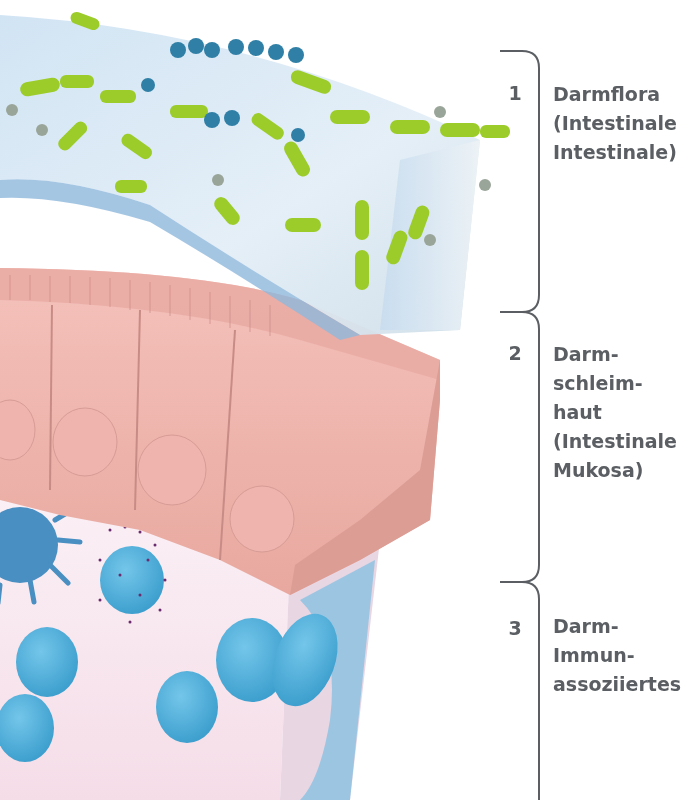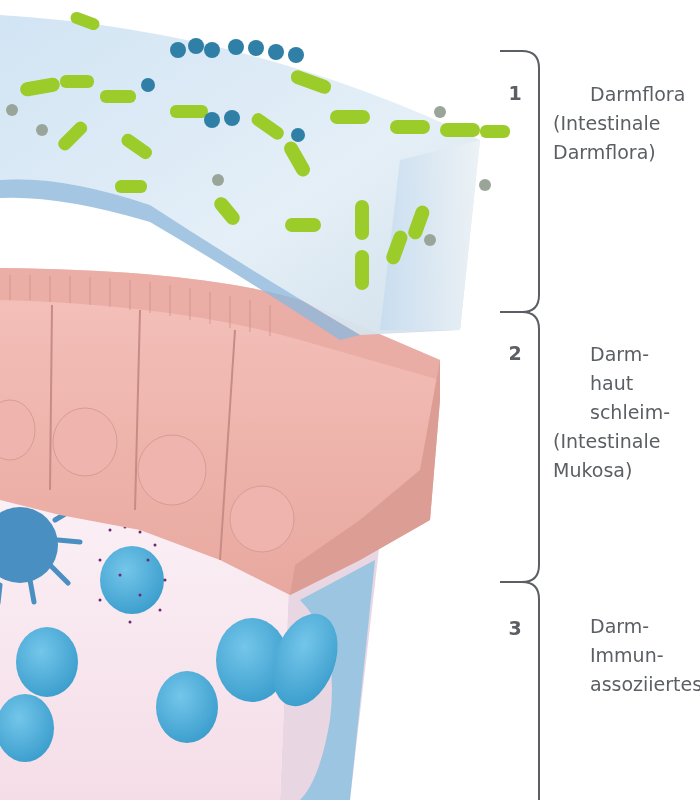--- a/index.html
+++ b/index.html
@@ -2,22 +2,22 @@
 <html><head>
 <meta charset="utf-8">
 <style>
   html, body { margin:0; padding:0; }
   body { width:700px; height:800px; background:#ffffff; position:relative; overflow:hidden; font-family:"DejaVu Sans", sans-serif; }
   .illustration { position:absolute; left:0; top:0; width:520px; height:800px; }
   .labels { position:absolute; left:0; top:0; width:700px; height:800px; pointer-events:none; }
   .bracket-svg { position:absolute; left:0; top:0; }
   .num { position:absolute; font-weight:bold; font-size:19px; color:#5b5f63; width:30px; text-align:center; }
   .label { position:absolute; left:553px; font-size:19px; line-height:29px; color:#5b5f63; }
-  .label .bold { font-weight:normal; display:block;margin-left:37px; }
-  .label .sub { display:block; font-weight:normal; }
+  .label .bold { font-weight:bold; display:block; }
+  .label .sub { display:block; font-weight:bold; }
 </style>
 </head>
 <body>
 
 <svg class="illustration" width="520" height="800" viewBox="0 0 520 800">
   <defs>
     <linearGradient id="mucusGrad" x1="0" y1="0" x2="1" y2="1">
       <stop offset="0" stop-color="#cfe3f3"></stop>
       <stop offset="0.6" stop-color="#e3eef7"></stop>
       <stop offset="1" stop-color="#d0dfe9"></stop>
@@ -174,28 +174,28 @@
       <path d="M500,582 L522,582"></path>
 
       <path d="M522,582 Q539,582 539,599 L539,800"></path>
     </g>
   </svg>
 
   <div class="num" style="left:500px; top:82px;">1</div>
   <div class="label" style="top:80px;">
     <span class="bold">Darmflora</span>
     <span class="sub">(Intestinale</span>
-    <span class="sub">Darmflora)</span>
+    <span class="sub">Intestinale)</span>
   </div>
 
   <div class="num" style="left:500px; top:342px;">2</div>
   <div class="label" style="top:340px;">
     <span class="bold">Darm-</span>
+    <span class="bold">schleim-</span>
     <span class="bold">haut</span>
-    <span class="bold">schleim-</span>
     <span class="sub">(Intestinale</span>
     <span class="sub">Mukosa)</span>
   </div>
 
   <div class="num" style="left:500px; top:617px;">3</div>
   <div class="label" style="top:612px;">
     <span class="bold">Darm-</span>
     <span class="bold">Immun-</span>
     <span class="bold">assoziiertes</span>
   </div>

